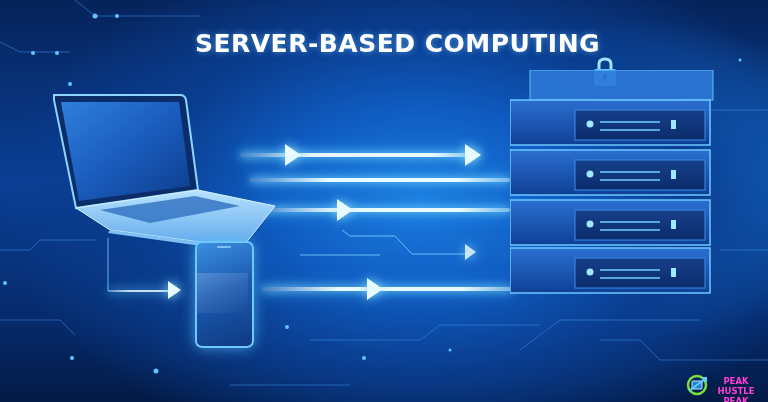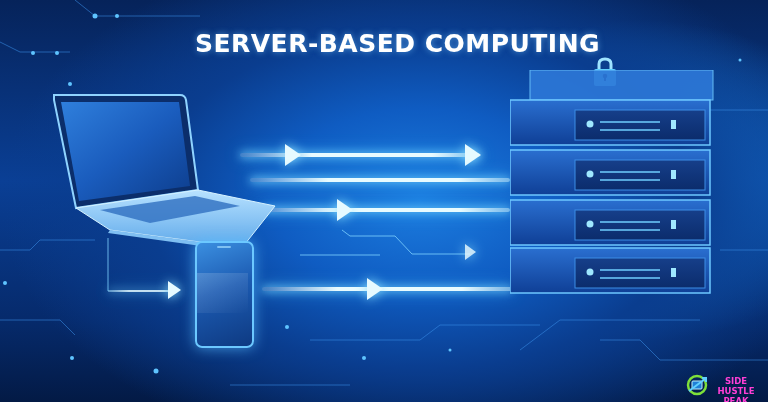--- a/index.html
+++ b/index.html
@@ -184,18 +184,18 @@
   </svg>
 
   <div class="logo">
     <svg class="logo-icon" viewBox="0 0 22 22">
       <circle cx="11" cy="11" r="9" fill="none" stroke="#7ee03a" stroke-width="2.5"></circle>
       <rect x="6" y="7" width="10" height="8" rx="1" fill="#1f7fd6" stroke="#bff2ff" stroke-width="1"></rect>
       <path d="M3 17 L19 5" stroke="#5fd0ff" stroke-width="2"></path>
       <path d="M16 4 L20 4 L20 8" fill="none" stroke="#5fd0ff" stroke-width="2"></path>
     </svg>
     <div class="logo-text">
-      <div>SIDE HUSTLE</div>
+      <div>PEAK HUSTLE</div>
       <div>PEAK</div>
     </div>
   </div>
 
 </div>
 
 </body></html>

